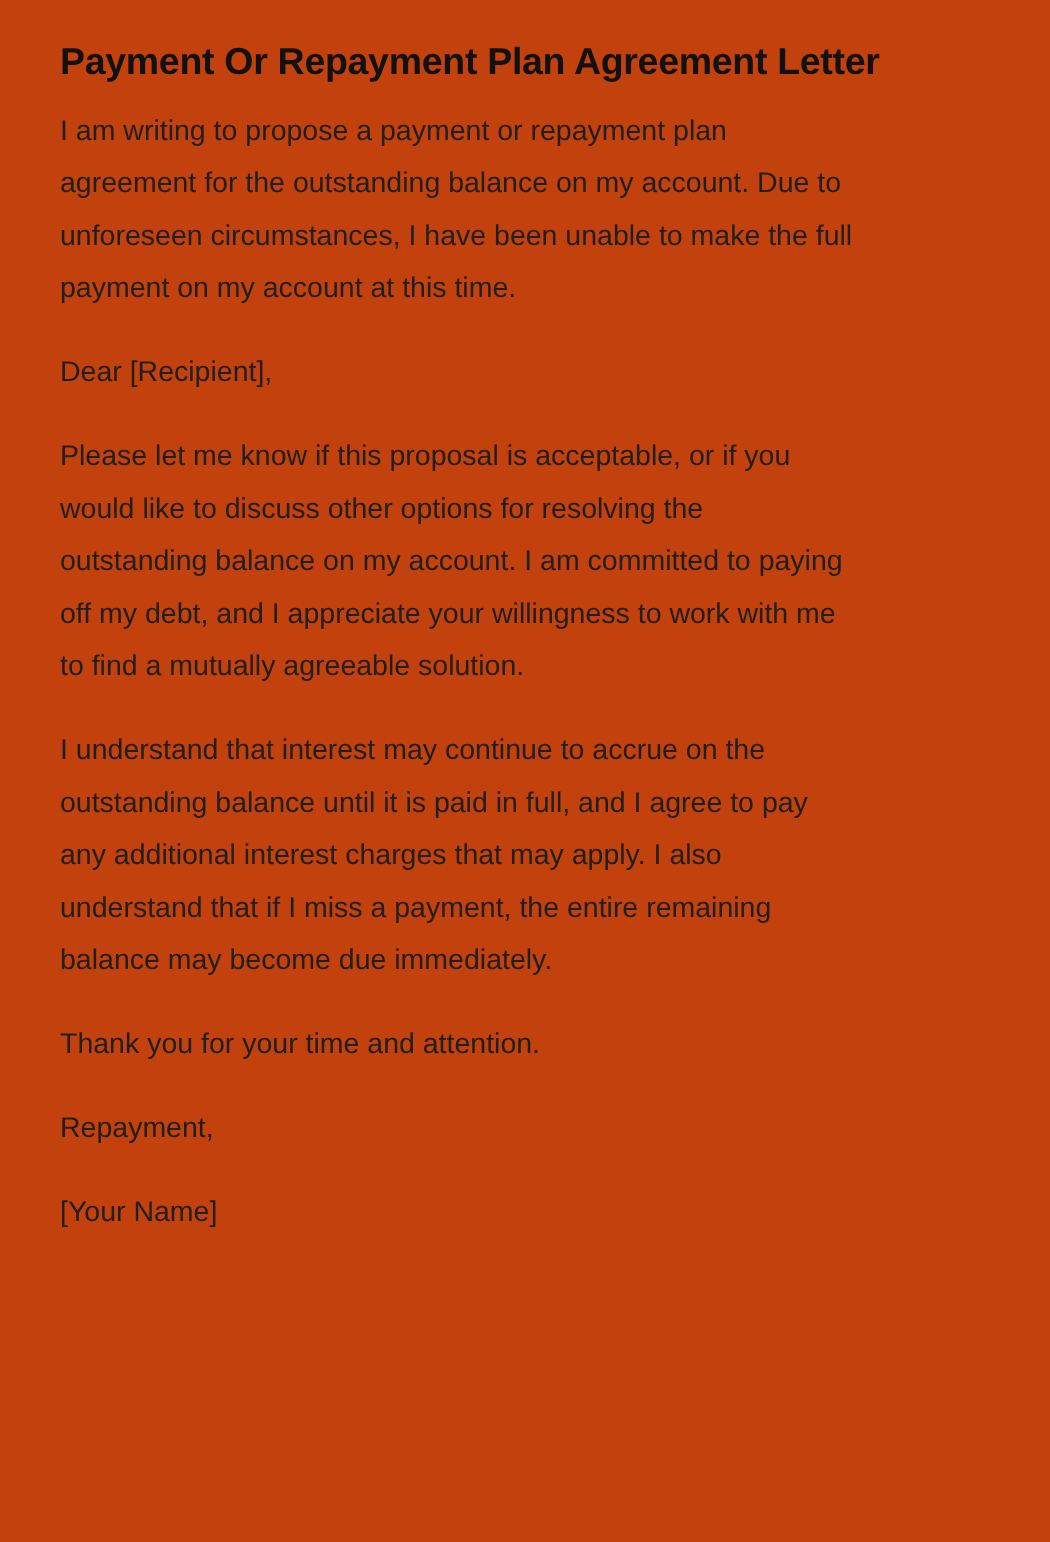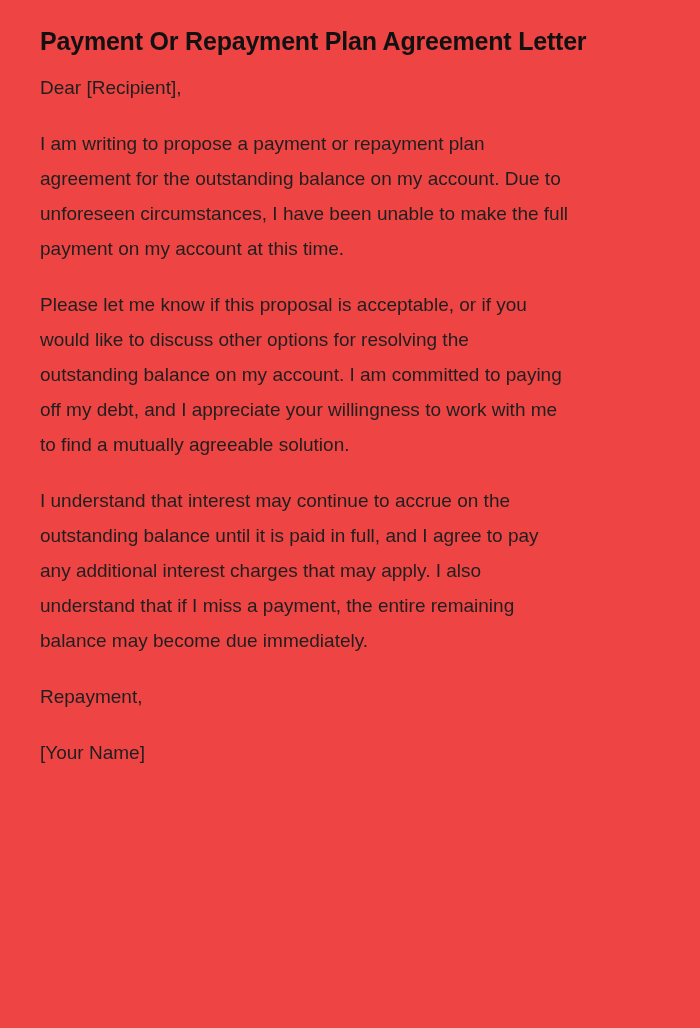--- a/index.html
+++ b/index.html
@@ -10,21 +10,21 @@
   }
   body {
     width: 700px;
     height: 1028px;
     overflow: hidden;
     font-family: "Liberation Sans", sans-serif;
   }
   .page {
     width: 700px;
     height: 1028px;
-    background: #ef4444;
+    background: #c2410c;
     padding: 26px 40px 0 40px;
   }
   .doc-title {
     font-size: 25px;
     line-height: 30px;
     font-weight: 700;
     color: #111111;
     letter-spacing: -0.2px;
     margin: 0 0 14px 0;
   }
@@ -35,37 +35,38 @@
     margin: 0 0 21px 0;
     white-space: pre-line; 
   }
 </style>
 </head>
 <body>
 
 <div class="page">
   <h1 class="doc-title">Payment Or Repayment Plan Agreement Letter</h1>
 
-  <p class="doc-par">Dear [Recipient],</p>
-
   <p class="doc-par">I am writing to propose a payment or repayment plan
 agreement for the outstanding balance on my account. Due to
 unforeseen circumstances, I have been unable to make the full
 payment on my account at this time.</p>
+
+  <p class="doc-par">Dear [Recipient],</p>
 
 
   <p class="doc-par">Please let me know if this proposal is acceptable, or if you
 would like to discuss other options for resolving the
 outstanding balance on my account. I am committed to paying
 off my debt, and I appreciate your willingness to work with me
 to find a mutually agreeable solution.</p>
 
   <p class="doc-par">I understand that interest may continue to accrue on the
 outstanding balance until it is paid in full, and I agree to pay
 any additional interest charges that may apply. I also
 understand that if I miss a payment, the entire remaining
 balance may become due immediately.</p>
 
+  <p class="doc-par">Thank you for your time and attention.</p>
 
   <p class="doc-par">Repayment,</p>
 
   <p class="doc-par">[Your Name]</p>
 </div>
 
 </body></html>

